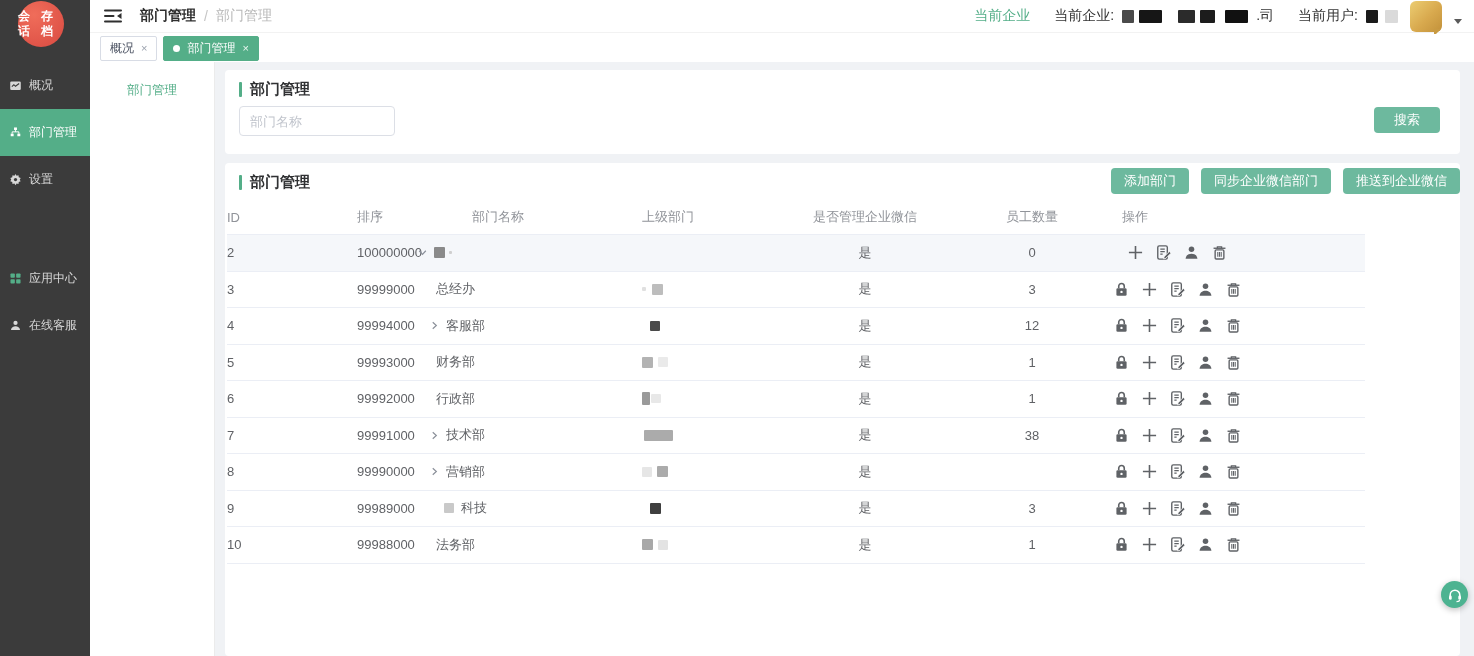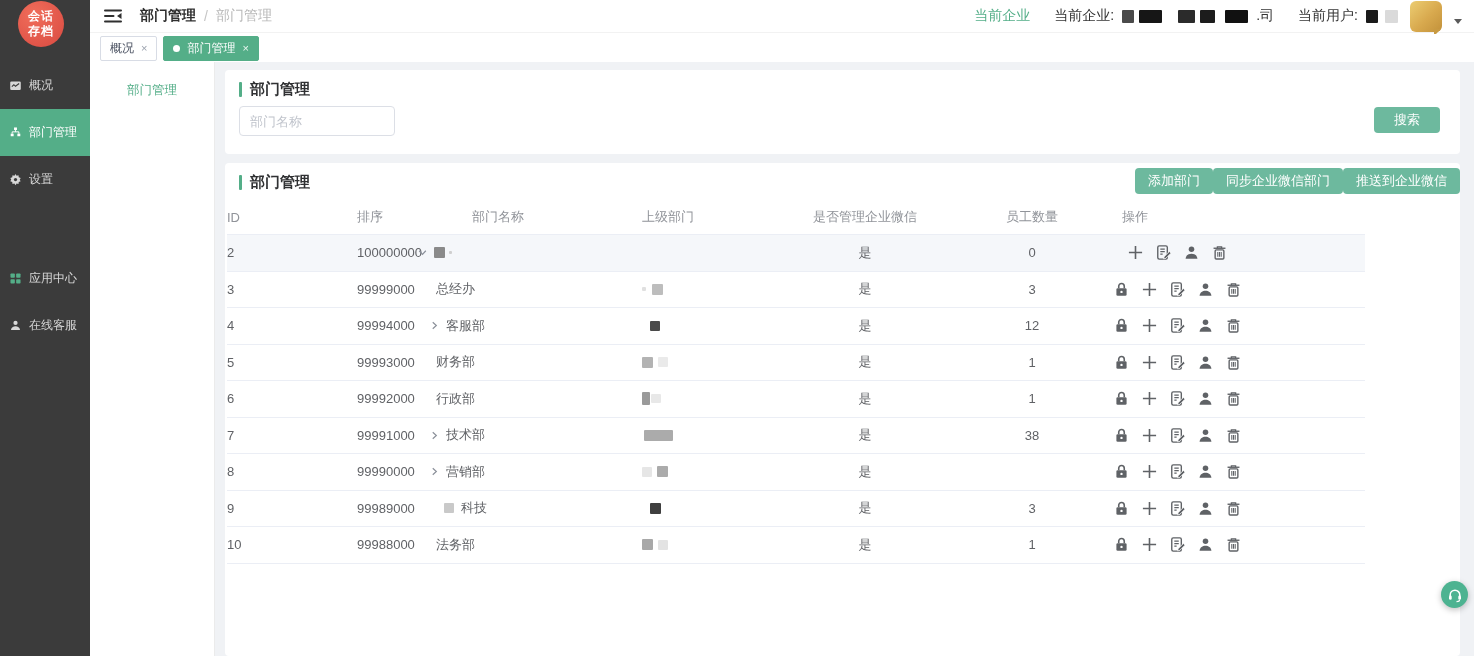--- a/index.html
+++ b/index.html
@@ -3,21 +3,21 @@
 <meta charset="utf-8">
 <style>
 *{margin:0;padding:0;box-sizing:border-box}
 html,body{width:1474px;height:656px}
 body{position:relative;overflow:hidden;background:#fff;font-family:"Liberation Sans","DejaVu Sans",sans-serif}
 
 
 .sidebar{position:absolute;left:0;top:0;width:90px;height:656px;background:#3b3b3b;z-index:5}
 .logo{position:absolute;left:18px;top:1px;width:46px;height:46px;border-radius:50%;
  background:radial-gradient(circle at 35% 30%,#f06d5a,#d94a41);color:#fff;font-size:12px;font-weight:700;
- display:flex;flex-direction:column;align-items:center;justify-content:center;line-height:15px;letter-spacing:1px}
+ display:flex;align-items:center;justify-content:center;line-height:15px;letter-spacing:1px}
 #side-nav{position:absolute;top:62px;left:0;right:0}
 .nav-item{height:47px;display:flex;align-items:center;padding-left:9px;gap:7px;color:#d8d8d8;font-size:12px;cursor:pointer}
 .nav-item.active{background:#54ae88;color:#fff}
 .nav-ico{width:13px;height:13px;display:inline-flex;flex:none}
 .nav-ico svg{width:100%;height:100%}
 .nav-gap{height:52px}
 
 
 .topbar{position:absolute;left:90px;top:0;right:0;height:33px;background:#fff;border-bottom:1px solid #f2f2f2;
  display:flex;align-items:center;padding:0 12px}
@@ -54,21 +54,21 @@
 .card{position:absolute;background:#fff;border-radius:4px;left:225px;width:1235px}
 .card-a{top:70px;height:84px}
 .card-b{top:163px;height:493px}
 .card-title{position:absolute;left:14px;top:10px;display:flex;align-items:center;gap:8px;font-size:15px;font-weight:700;color:#303133}
 .tbar{width:3px;height:15px;background:#54ae88;border-radius:1px}
 .search-input{position:absolute;left:14px;top:36px;width:156px;height:30px;border:1px solid #dcdfe6;border-radius:4px;
  padding:0 10px;font-size:13px;color:#606266;outline:none;background:#fff}
 .search-input::placeholder{color:#c0c4cc}
 .search-btn{position:absolute;right:20px;top:37px;width:66px;height:26px;background:#6db99e;color:#fff;border:none;
  border-radius:4px;font-size:13px;cursor:pointer}
-.actions{position:absolute;right:0;top:5px;display:flex;}
+.actions{position:absolute;right:0;top:5px;display:flex;gap:12px}
 .action-btn{height:26px;padding:0 13px;background:#6db99e;color:#fff;border:none;border-radius:4px;font-size:13px;cursor:pointer}
 
 
 .table{position:absolute;left:2px;top:37px;width:1138px}
 .thead{position:relative;height:35px;border-bottom:1px solid #ebeef5}
 .hcell{position:absolute;top:0;height:100%;display:flex;align-items:center;font-size:13px;color:#909399}
 .hc0{left:0}.hc1{left:130px}.hc2{left:245px}.hc3{left:415px}
 .hc4{left:558px;width:160px;justify-content:center}
 .hc5{left:745px;width:120px;justify-content:center}
 .hc6{left:895px}

